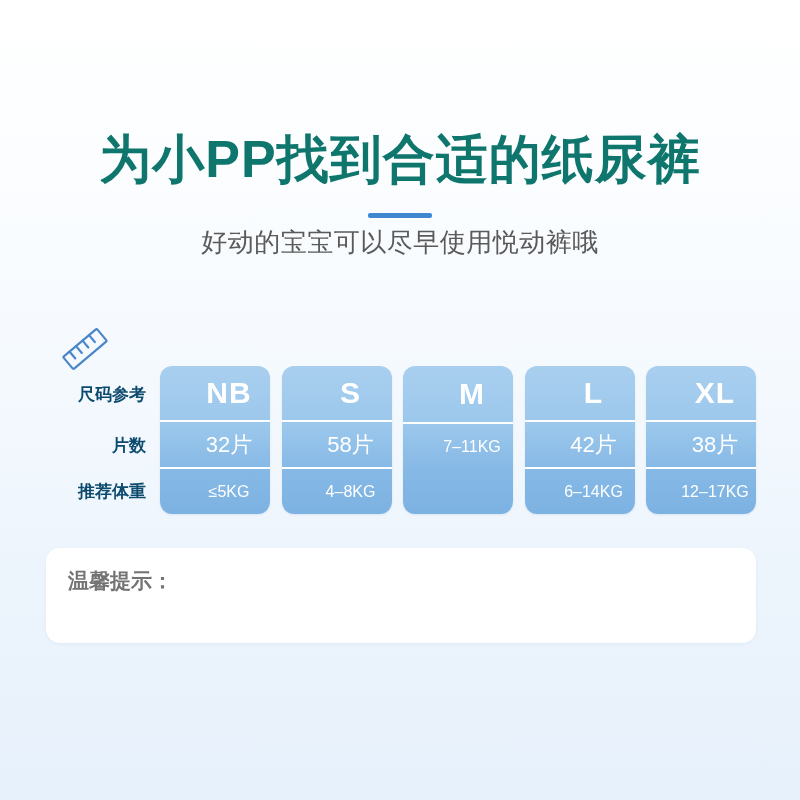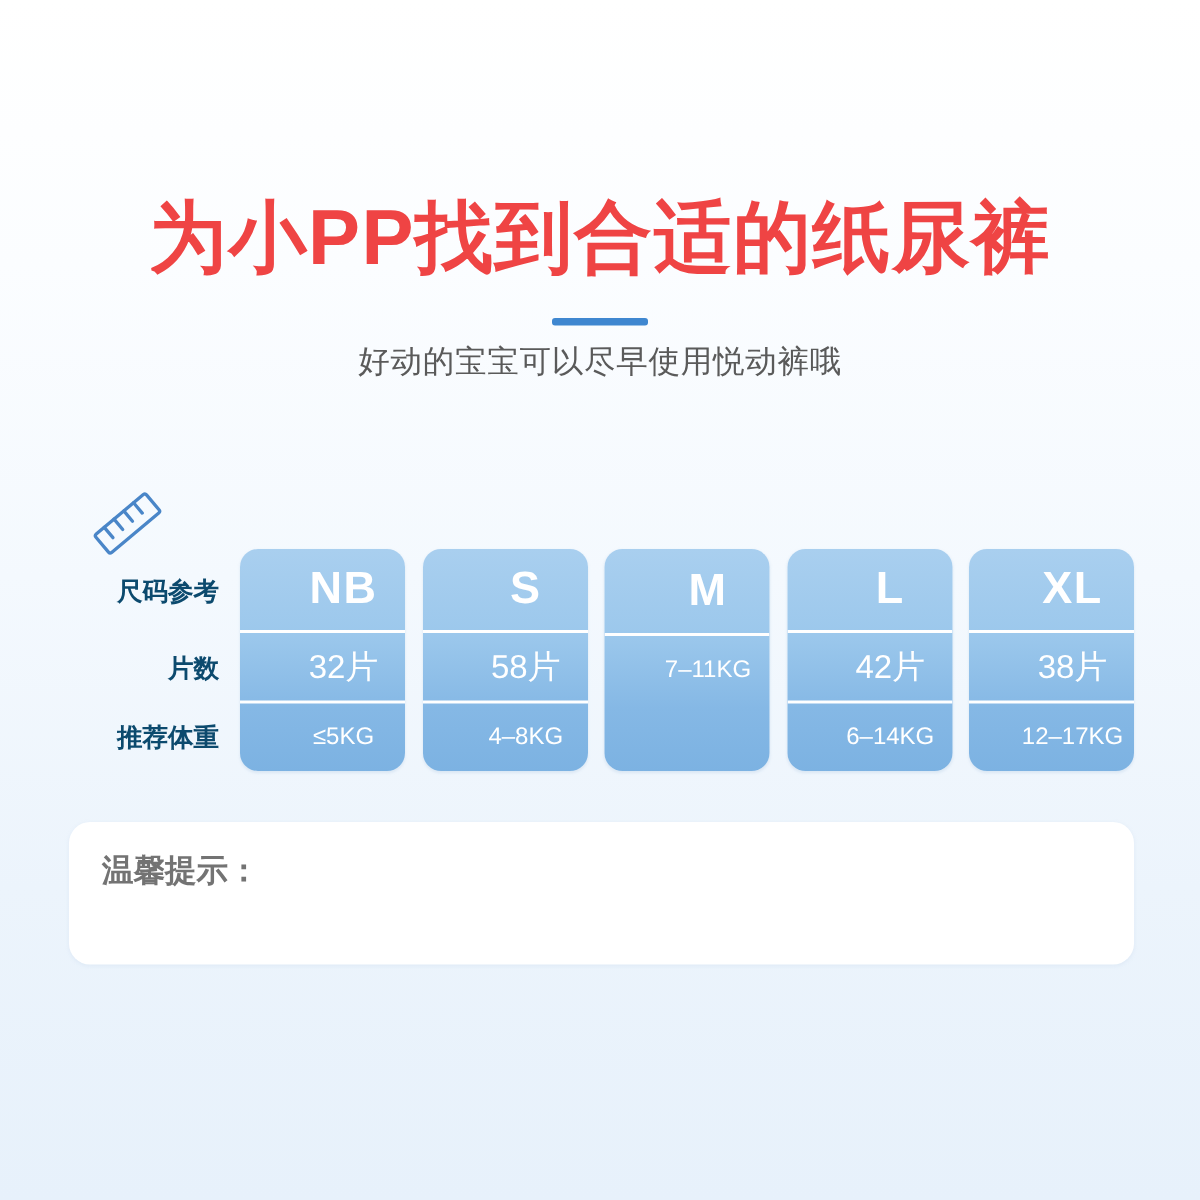--- a/index.html
+++ b/index.html
@@ -31,39 +31,39 @@
     position: absolute;
     left: 0;
     top: 130px;
     width: 800px;
     text-align: center;
   }
   .main-title {
     font-size: 52px;
     line-height: 58px;
     font-weight: bold;
-    color: #ef4444;
+    color: #0f766e;
     letter-spacing: 1px;
     margin: 0;
     white-space: nowrap;
   }
   .divider-wrap {
     margin-top: 16px;
     height: 6px;
   }
   .divider {
     display: inline-block;
     width: 64px;
     height: 5px;
     border-radius: 2px;
     background: #3f87d0;
   }
   .subtitle {
     margin-top: 16px;
-    font-size: 21px;
+    font-size: 26px;
     line-height: 32px;
     color: #5a5a5a;
     font-weight: normal;
     letter-spacing: 0.5px;
     white-space: nowrap;
   }
 
   
   .ruler-icon {
     position: absolute;

